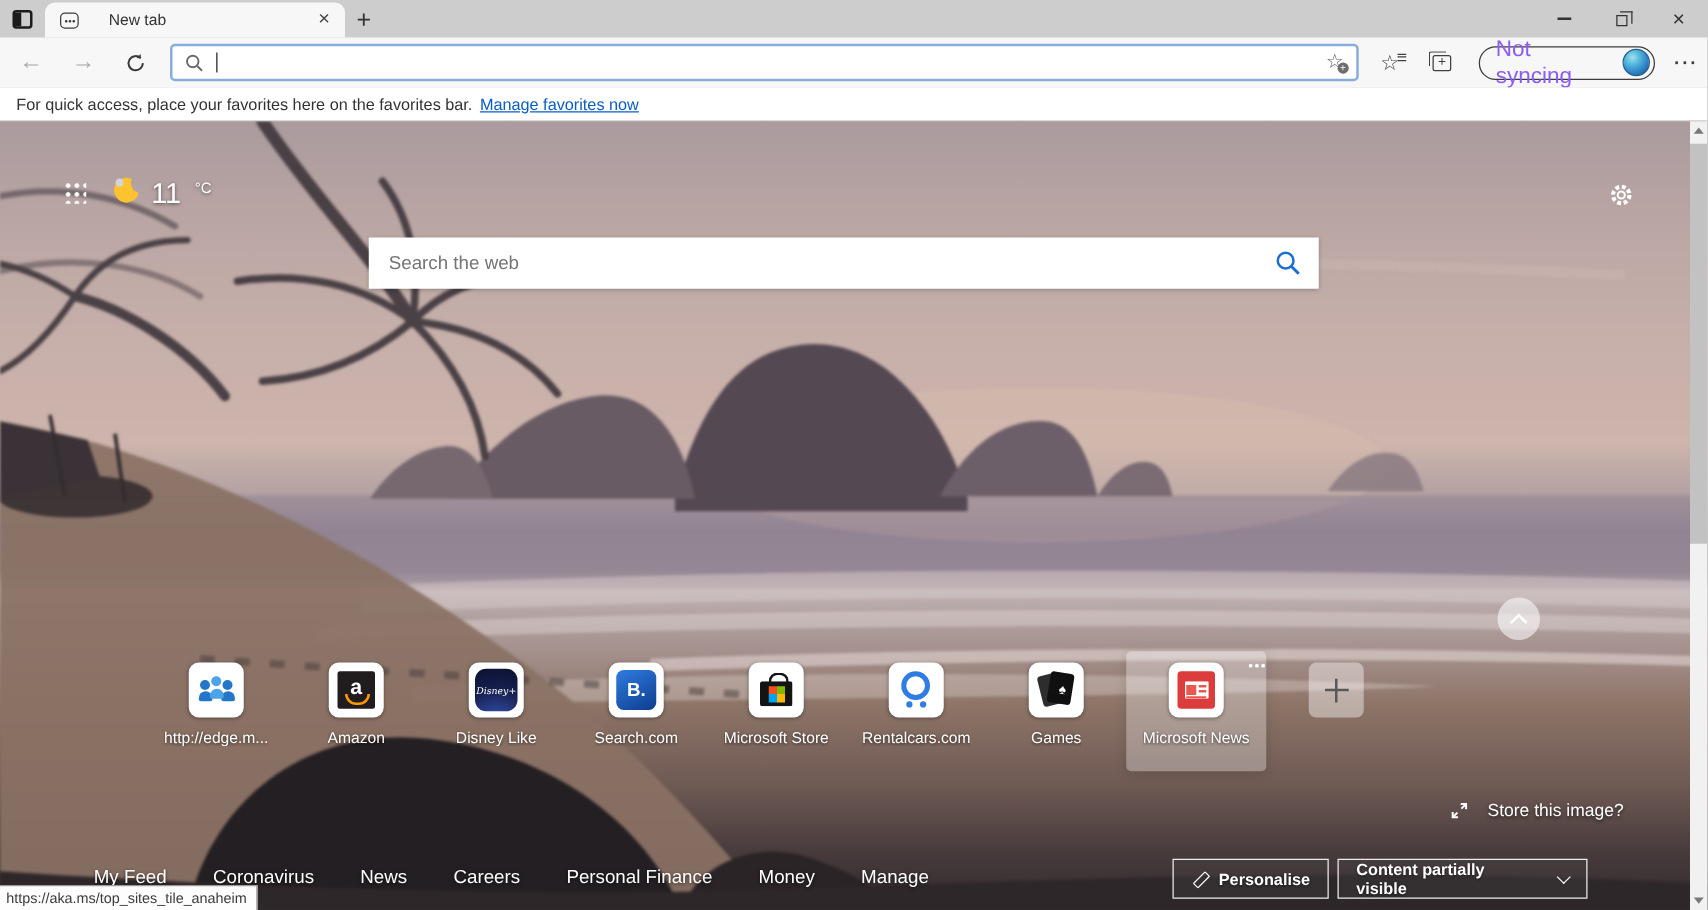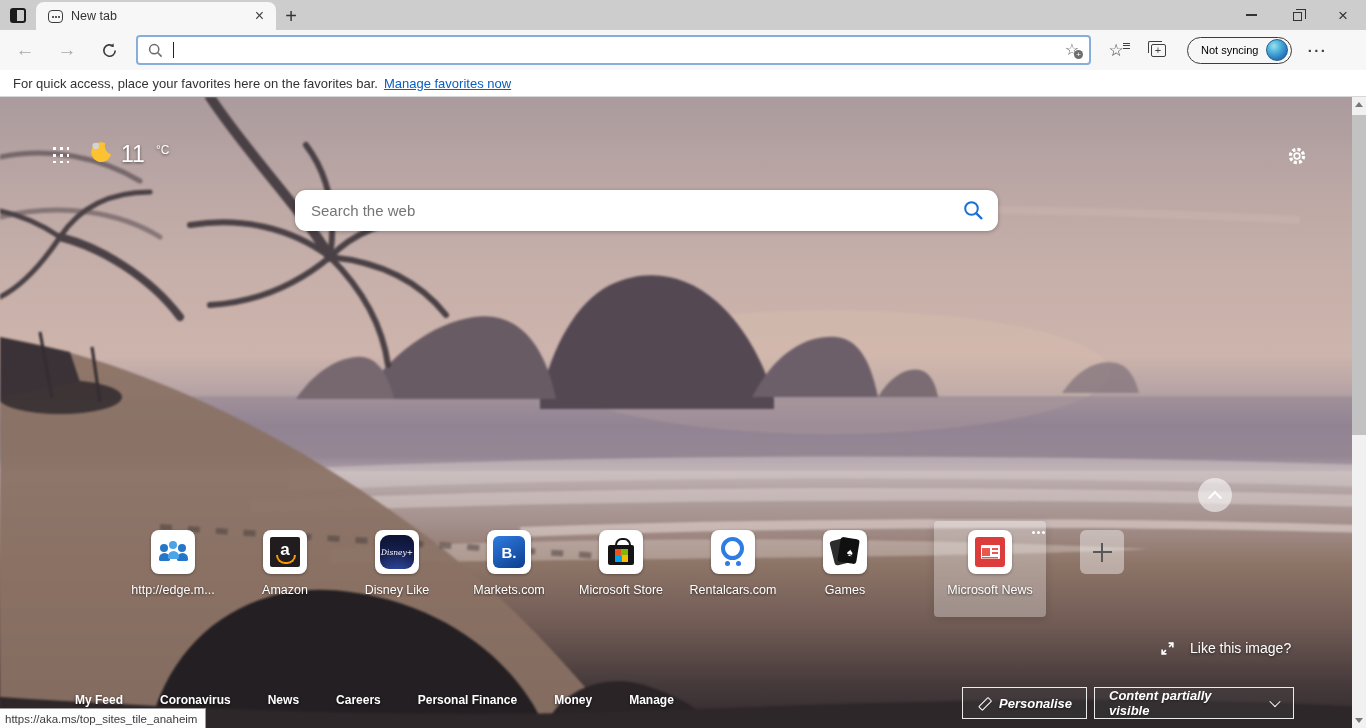--- a/index.html
+++ b/index.html
@@ -7,21 +7,21 @@
   body { position:relative; }
 
   
   .titlebar { position:absolute; left:0; top:0; width:1366px; height:30px; background:#cdcdcd; display:flex; align-items:flex-end; }
   .tabswitch-btn { width:36px; height:30px; display:flex; align-items:center; justify-content:center; }
   .tabswitch-glyph { width:16px; height:15px; border:2px solid #1b1b1b; border-radius:3px; position:relative; background:#cdcdcd; }
   .tabswitch-glyph::before { content:""; position:absolute; left:0; top:0; width:5px; height:100%; background:#1b1b1b; }
   .tab { width:240px; height:28px; background:#f7f7f7; border-radius:8px 8px 0 0; display:flex; align-items:center; padding:0 8px 0 12px; }
   .tab-favicon { width:15px; height:13px; border:1.6px solid #3c3c3c; border-radius:4px; position:relative; flex:none; }
   .tab-favicon::after { content:""; position:absolute; left:3px; top:5.5px; width:1.6px; height:1.6px; border-radius:50%; background:#3c3c3c; box-shadow:3px 0 0 #3c3c3c,6px 0 0 #3c3c3c; }
-  .tab-title { font-size:12.5px; color:#333; margin-left:8px; flex:1; white-space:nowrap; overflow:hidden; }
+  .tab-title { font-size:12.5px; color:#333; margin-left:24px; flex:1; white-space:nowrap; overflow:hidden; }
   .tab-close { font-size:16px; color:#444; line-height:1; padding:0 4px; cursor:default; }
   .newtab-btn { width:30px; height:28px; display:flex; align-items:center; justify-content:center; font-size:20px; color:#333; font-weight:300; }
   .win-controls { position:absolute; right:0; top:0; height:30px; display:flex; }
   .win-btn { width:46px; height:30px; display:flex; align-items:center; justify-content:center; }
   .glyph-min { width:11px; height:1.5px; background:#333; }
   .glyph-restore { width:9px; height:9px; border:1.3px solid #333; position:relative; margin-top:2px; }
   .glyph-restore::before { content:""; position:absolute; top:-4px; left:2px; width:9px; height:9px; border-top:1.3px solid #333; border-right:1.3px solid #333; }
   .glyph-close { font-size:17px; color:#333; line-height:1; }
 
   
@@ -36,21 +36,21 @@
   .addr-spacer { flex:1; }
   .star-add { position:relative; font-size:16px; color:#5f5f5f; line-height:1; }
   .star-add .badge { position:absolute; right:-4px; bottom:-1px; width:9px; height:9px; border-radius:50%; background:#6d6d6d; color:#fff; font-size:8px; line-height:9px; text-align:center; }
   .tb-icon { width:34px; height:34px; display:flex; align-items:center; justify-content:center; margin-left:8px; }
   .fav-star { position:relative; font-size:17px; color:#3f3f3f; line-height:1; }
   .fav-star .lines { position:absolute; right:-6px; top:1px; width:7px; height:8px; border-top:1.4px solid #3f3f3f; }
   .fav-star .lines::before { content:""; position:absolute; left:0; top:1.6px; width:7px; height:1.4px; background:#3f3f3f; box-shadow:0 3px 0 #3f3f3f; }
   .collections { width:15px; height:13px; border:1.5px solid #3f3f3f; border-radius:2px; position:relative; background:#f7f7f7; font-size:11px; color:#3f3f3f; text-align:center; line-height:11px; }
   .collections::before { content:""; position:absolute; left:-4px; top:-4px; width:13px; height:11px; border-left:1.5px solid #3f3f3f; border-top:1.5px solid #3f3f3f; border-radius:2px 0 0 0; }
   .profile-pill { height:27px; border:1.5px solid #3c3c3c; border-radius:15px; display:flex; align-items:center; padding:0 3px 0 13px; margin-left:12px; gap:8px; background:#f7f7f7; }
-  .profile-pill .pill-label { font-size:11px; color:#000000; }
+  .profile-pill .pill-label { font-size:18px; color:#8b5cf6; }
   .avatar { width:22px; height:22px; border-radius:50%; border:1px solid #27608f; background:radial-gradient(circle at 35% 30%,#9fe0ec 0%,#55b8dc 30%,#2f84c6 62%,#174f90 100%); }
   .menu-dots { font-size:15px; font-weight:bold; color:#3f3f3f; letter-spacing:1.5px; }
 
   
   .notice { position:absolute; left:0; top:70px; width:1366px; height:27px; background:#ffffff; border-bottom:1px solid #d7d7d7; display:flex; align-items:center; padding-left:13px; gap:6px; }
   .notice-text { font-size:13px; color:#333; }
   .notice-link { font-size:13px; color:#0a5dc2; text-decoration:underline; cursor:pointer; }
 
   
   .content { position:absolute; left:0; top:97px; width:1366px; height:631px; overflow:hidden;
@@ -58,32 +58,32 @@
   .bg-svg { position:absolute; inset:0; width:100%; height:100%; filter:blur(1.2px); }
 
   .page-topbar { position:absolute; left:0; top:0; width:100%; height:80px; z-index:4; }
   .apps-grid { position:absolute; left:52px; top:49px; width:17px; height:17px;
     background-image:radial-gradient(circle,#fff 1.6px,rgba(255,255,255,0) 2px); background-size:7px 7px; background-position:-1px -1px; }
   .weather { position:absolute; left:90px; top:44px; display:flex; align-items:flex-start; gap:9px; color:#fff; text-shadow:0 1px 3px rgba(0,0,0,.55); }
   .weather .temp { font-size:23px; line-height:26px; }
   .weather .unit { font-size:12px; margin-top:2px; margin-left:2px; }
   .gear-btn { position:absolute; right:56px; top:46px; width:26px; height:26px; display:flex; align-items:center; justify-content:center; }
 
-  .searchbox { position:absolute; left:295px; top:93px; width:703px; height:41px; background:#fff; border-radius:11px; box-shadow:0 1px 4px rgba(0,0,0,.28); display:flex; align-items:center; padding:0 14px 0 16px; z-index:4; }
+  .searchbox { position:absolute; left:295px; top:93px; width:760px; height:41px; background:#fff; border-radius:0; box-shadow:0 1px 4px rgba(0,0,0,.28); display:flex; align-items:center; padding:0 14px 0 16px; z-index:4; }
   .searchbox input { flex:1; border:none; outline:none; font-size:15px; color:#333; font-family:"Liberation Sans",sans-serif; background:transparent; }
   .searchbox input::placeholder { color:#757575; }
 
   .scrolltop-btn { position:absolute; left:1198px; top:381px; width:34px; height:34px; border-radius:50%; background:rgba(255,255,255,.55); display:flex; align-items:center; justify-content:center; z-index:4; }
   .chev-up { width:10px; height:10px; border-left:2px solid #fff; border-top:2px solid #fff; transform:rotate(45deg) translate(2px,2px); }
 
   
   .tiles-row { position:absolute; left:117px; top:424px; display:flex; align-items:flex-start; z-index:5; }
   .tiles { display:flex; }
   .tile { width:112px; height:96px; display:flex; flex-direction:column; align-items:center; padding-top:9px; position:relative; border-radius:4px; }
-  .tile.hovered { background:rgba(255,255,255,.30); box-shadow:0 2px 10px rgba(0,0,0,.12);margin-left:33px; }
+  .tile.hovered { background:rgba(255,255,255,.30); box-shadow:0 2px 10px rgba(0,0,0,.12); }
   .more-dots { display:none; position:absolute; top:10px; right:11px; width:3px; height:3px; border-radius:50%; background:#fff; box-shadow:5px 0 0 #fff,10px 0 0 #fff; }
   .tile.hovered .more-dots { display:block; }
   .tile-icon { position:relative; width:44px; height:44px; border-radius:8px; background:#fff; box-shadow:0 1px 3px rgba(0,0,0,.3); display:flex; align-items:center; justify-content:center; overflow:hidden; }
   .tile-label { margin-top:9px; font-size:12.5px; color:#fff; text-shadow:0 1px 3px rgba(0,0,0,.7); max-width:106px; white-space:nowrap; overflow:hidden; text-overflow:ellipsis; }
   .glyph { position:relative; z-index:2; }
 
   .community::before { content:""; position:absolute; width:8px; height:8px; border-radius:50%; background:#4da3e8; top:11px; left:18px; box-shadow:-9px 3px 0 #2476c9,9px 3px 0 #2476c9; }
   .community::after { content:""; position:absolute; width:11px; height:8px; border-radius:6px 6px 2px 2px; background:#4da3e8; top:21px; left:16.5px; box-shadow:-9px 2px 0 #2476c9,9px 2px 0 #2476c9; }
 
   .office::before { content:""; position:absolute; width:25px; height:25px; border-radius:50%; left:9.5px; top:9.5px;
@@ -119,24 +119,24 @@
   .add-tile { width:112px; display:flex; justify-content:center; padding-top:9px; }
   .add-tile-box { width:44px; height:44px; border-radius:6px; background:rgba(255,255,255,.42); position:relative; }
   .add-tile-box::before, .add-tile-box::after { content:""; position:absolute; background:#585858; }
   .add-tile-box::before { width:19px; height:2px; left:12.5px; top:21px; }
   .add-tile-box::after { width:2px; height:19px; left:21px; top:12.5px; }
 
   .like-row { position:absolute; left:1160px; top:543px; display:flex; align-items:center; gap:15px; z-index:4; color:#fff; text-shadow:0 1px 3px rgba(0,0,0,.6); }
   .like-text { font-size:14px; }
 
   .feed-nav { position:absolute; left:75px; top:596px; display:flex; gap:37px; z-index:4; }
-  .nav-item { color:#fff; font-size:12px; font-weight:bold; text-shadow:0 1px 3px rgba(0,0,0,.65); padding-bottom:7px; white-space:nowrap; }
+  .nav-item { color:#fff; font-size:15px; font-weight:normal; text-shadow:0 1px 3px rgba(0,0,0,.65); padding-bottom:7px; white-space:nowrap; }
   .nav-item.active { border-bottom:2.5px solid #fff; }
 
-  .page-buttons { position:absolute; left:962px; top:590px; display:flex; gap:7px; z-index:6;font-style:italic; }
+  .page-buttons { position:absolute; left:938px; top:590px; display:flex; gap:7px; z-index:6; }
   .pg-btn { height:32px; border:1px solid rgba(255,255,255,.9); background:rgba(70,70,70,.25); color:#fff; font-size:13px; font-weight:bold; display:flex; align-items:center; padding:0 14px; gap:9px; text-shadow:0 1px 2px rgba(0,0,0,.5); }
   .pencil-icon { position:relative; width:13px; height:13px; }
   .pencil-icon::before { content:""; position:absolute; width:12px; height:3.5px; border:1px solid #fff; border-radius:1px; transform:rotate(-45deg); left:1px; top:4px; }
   .chev-down { width:8px; height:8px; border-right:1.8px solid #fff; border-bottom:1.8px solid #fff; transform:rotate(45deg) translate(-1px,-1px); margin-left:8px; }
   .toggle-btn { width:200px; justify-content:space-between; }
 
   
   .status-tip { position:absolute; left:0; bottom:0; height:20px; background:#fdfdfd; border:1px solid #9b9b9b; border-left:none; border-bottom:none; display:flex; align-items:center; padding:0 8px 0 5px; z-index:9;margin-top:20px; }
   .status-tip span { font-size:11.5px; color:#3a3a3a; }
 
@@ -317,21 +317,21 @@
             <span class="glyph">Disney+</span>
           </span>
           <span class="tile-label">Disney Like</span>
         </div>
 
         <div class="tile">
 
           <span class="tile-icon booking">
             <span class="glyph">B.</span>
           </span>
-          <span class="tile-label">Markets.com</span>
+          <span class="tile-label">Search.com</span>
         </div>
 
         <div class="tile">
 
           <span class="tile-icon msstore">
             <span class="glyph"></span>
           </span>
           <span class="tile-label">Microsoft Store</span>
         </div>
 
@@ -366,21 +366,21 @@
 
   <div class="like-row">
     <svg width="15" height="15" viewBox="0 0 14 14">
         <g stroke="#fff" stroke-width="1.5" fill="none">
           <path d="M5.5 8.5 L2 12"></path>
           <path d="M2 8 L2 12 L6 12"></path>
           <path d="M8.5 5.5 L12 2"></path>
           <path d="M8 2 L12 2 L12 6"></path>
         </g>
       </svg>
-    <span class="like-text">Like this image?</span>
+    <span class="like-text">Store this image?</span>
   </div>
 
   <div class="feed-nav">
 
       <span class="nav-item active"><span>My Feed</span></span>
 
       <span class="nav-item"><span>Coronavirus</span></span>
 
       <span class="nav-item"><span>News</span></span>
 

